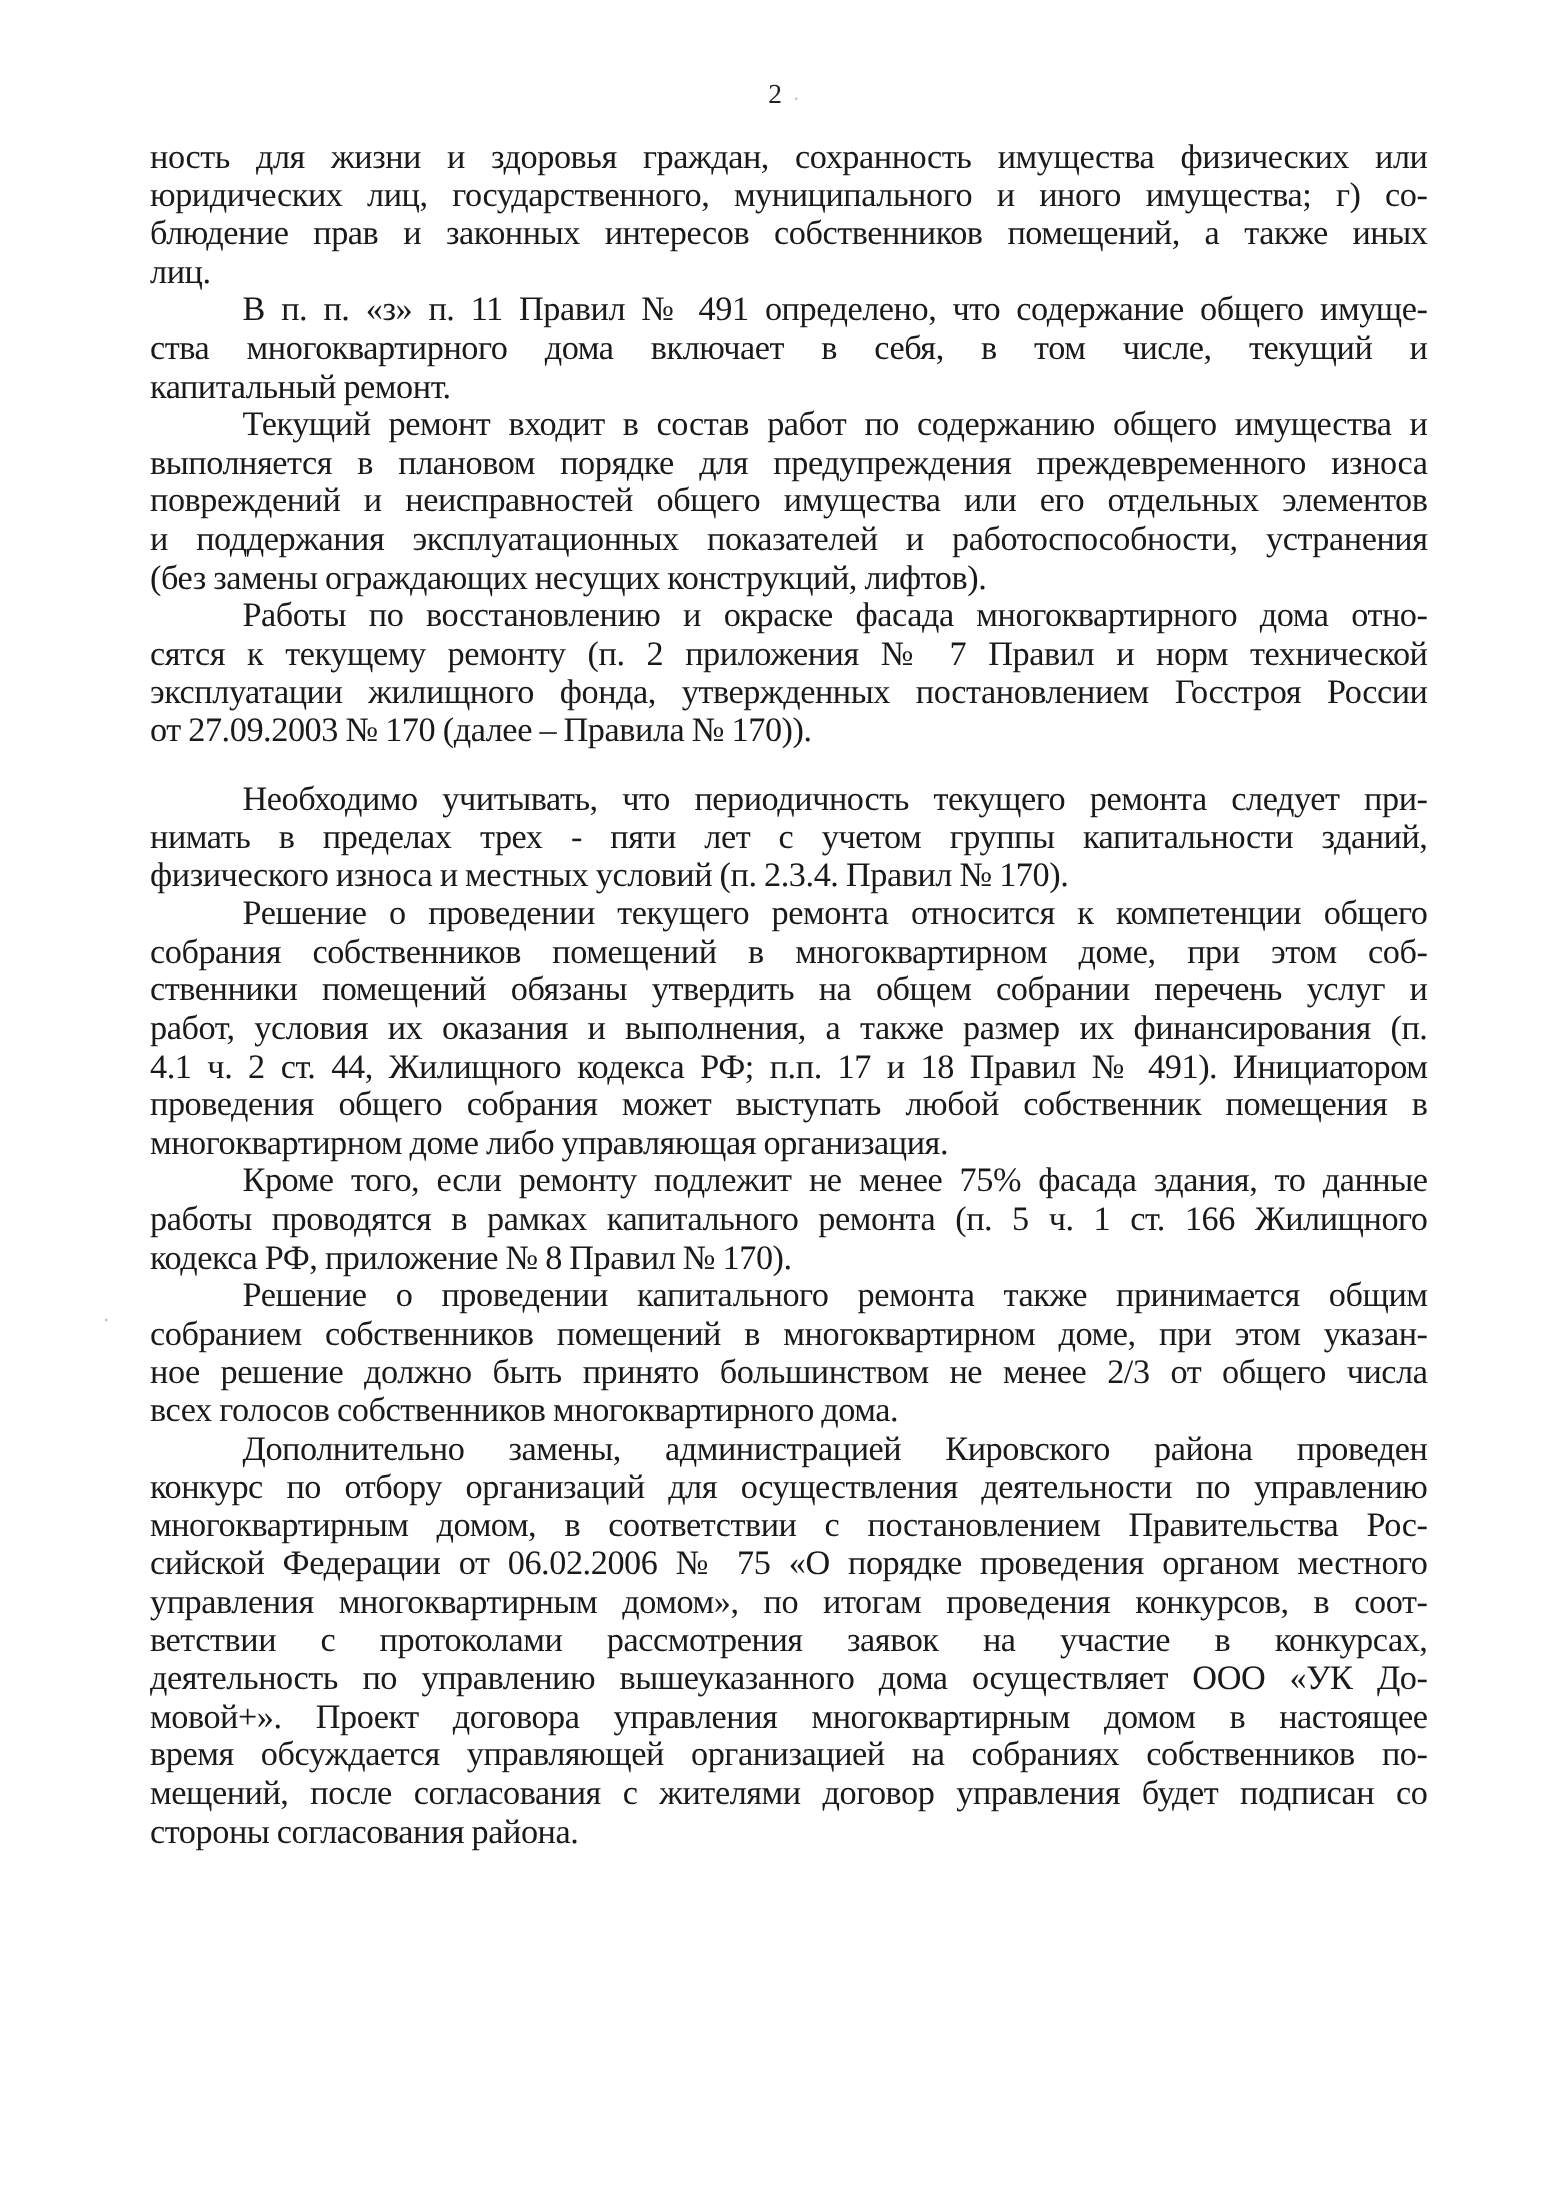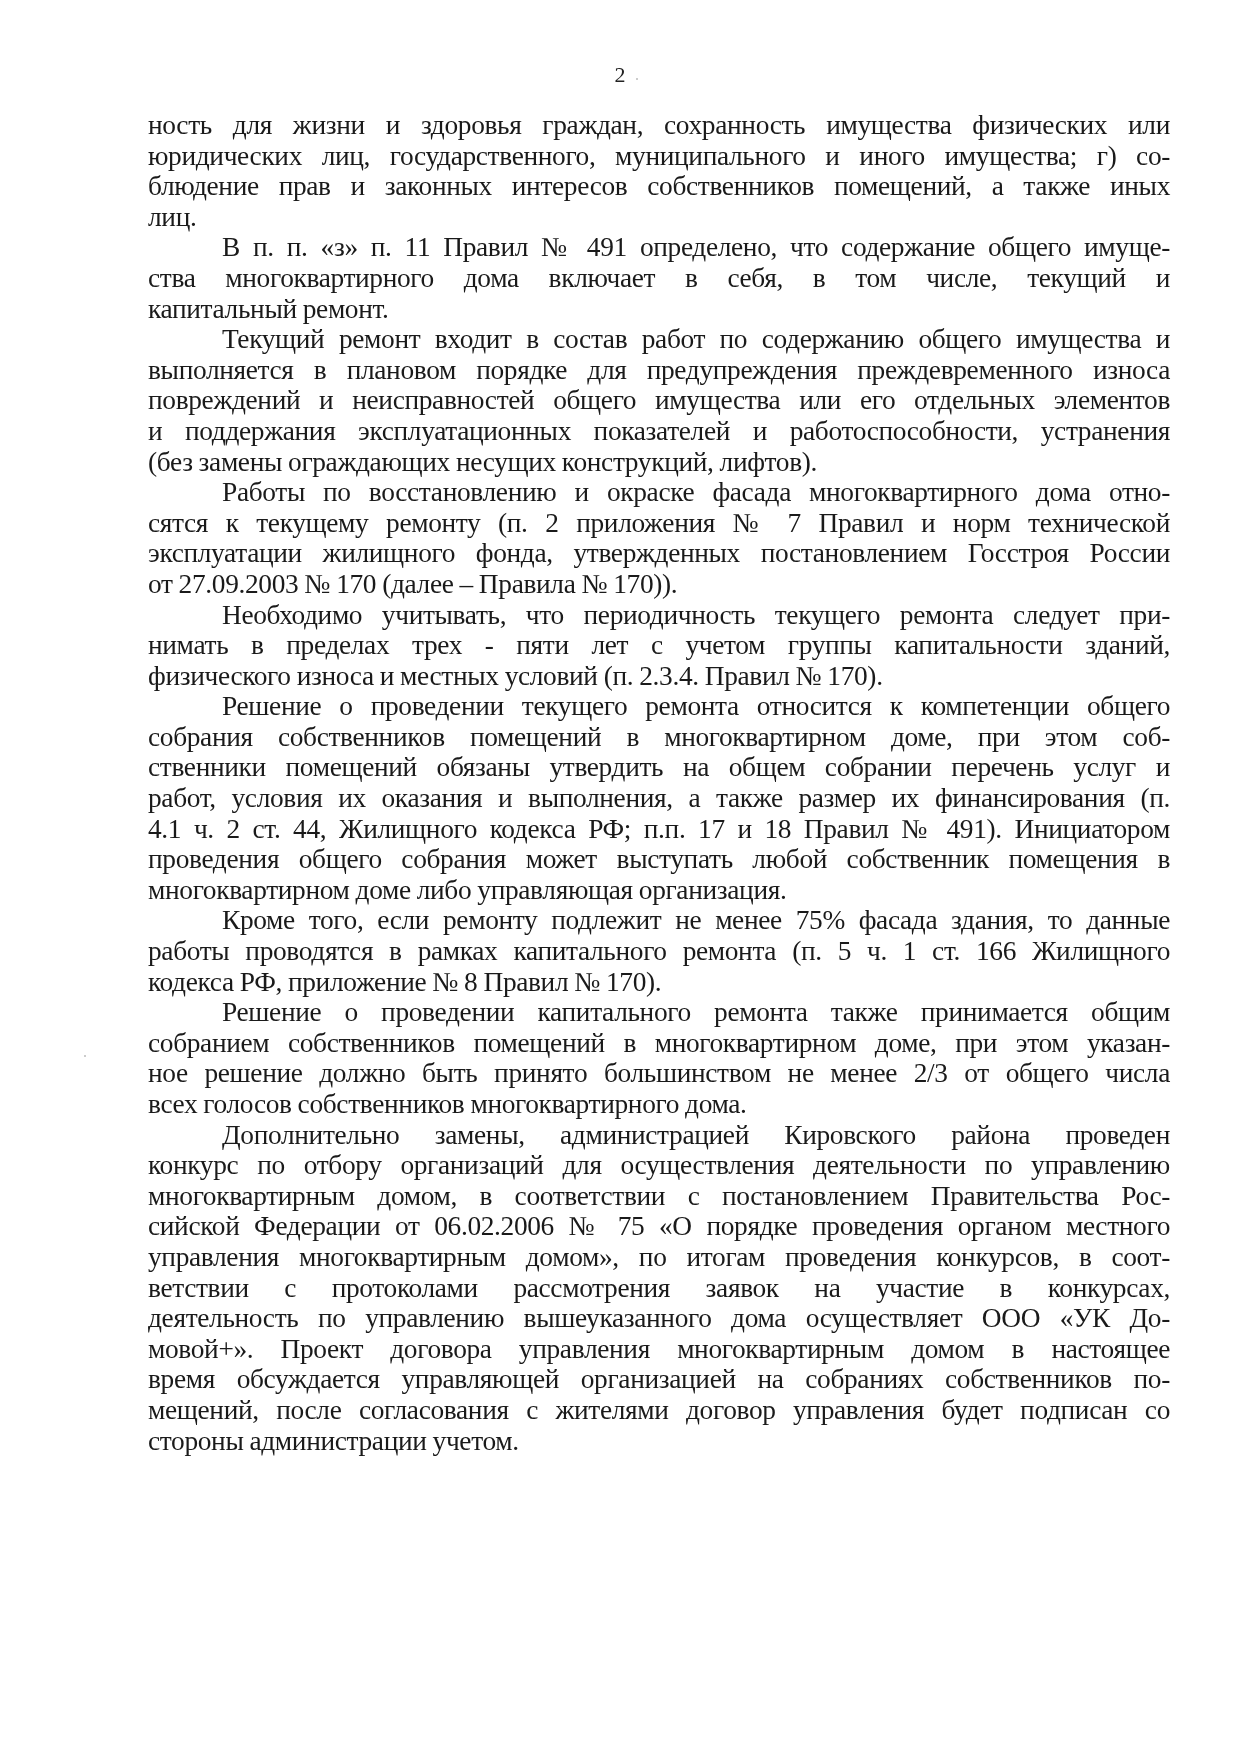--- a/index.html
+++ b/index.html
@@ -8,21 +8,21 @@
     position: absolute; left: 0; top: 0; width: 1240px; height: 1753px;
     background: #ffffff;
     font-family: "Liberation Serif", "DejaVu Serif", serif;
     color: #1a1a1a;
   }
   .page-number {
     position: absolute; top: 62px; left: 0; width: 1240px; text-align: center;
     font-size: 22px; color: #222;
   }
   .body-text {
-    position: absolute; left: 148px; top: 110px; width: 1022px;
+    position: absolute; left: 120px; top: 110px; width: 1022px;
     font-size: 27.4px; line-height: 30.6px;
     text-align: justify;
     letter-spacing: -0.35px;
     word-spacing: -0.5px;
   }
   .para { margin: 0; text-indent: 0; }
   .line { display: block; text-align: justify; text-align-last: justify; }
   .line.last { text-align-last: left; }
   .scan-mark { position: absolute; width: 2px; height: 2px; background: #bbb; border-radius: 1px; }
 </style>
@@ -51,21 +51,21 @@
         <span class="line">и поддержания эксплуатационных показателей и работоспособности, устранения</span>
         <span class="line last">(без замены ограждающих несущих конструкций, лифтов).</span>
       </div>
       <div class="para">
         <span class="line" style="padding-left: 74px;">Работы по восстановлению и окраске фасада многоквартирного дома отно-</span>
         <span class="line">сятся к текущему ремонту (п. 2 приложения № 7 Правил и норм технической</span>
         <span class="line">эксплуатации жилищного фонда, утвержденных постановлением Госстроя России</span>
         <span class="line last">от 27.09.2003 № 170 (далее – Правила № 170)).</span>
       </div>
       <div class="para">
-        <span class="line" style="padding-left: 74px;">Необходимо учитывать, что периодичность текущего ремонта следует при-</span>
+        <span class="line" style="padding-left: 74px; margin-top: 24px;">Необходимо учитывать, что периодичность текущего ремонта следует при-</span>
         <span class="line">нимать в пределах трех - пяти лет с учетом группы капитальности зданий,</span>
         <span class="line last">физического износа и местных условий (п. 2.3.4. Правил № 170).</span>
       </div>
       <div class="para">
         <span class="line" style="padding-left: 74px;">Решение о проведении текущего ремонта относится к компетенции общего</span>
         <span class="line">собрания собственников помещений в многоквартирном доме, при этом соб-</span>
         <span class="line">ственники помещений обязаны утвердить на общем собрании перечень услуг и</span>
         <span class="line">работ, условия их оказания и выполнения, а также размер их финансирования (п.</span>
         <span class="line">4.1 ч. 2 ст. 44, Жилищного кодекса РФ; п.п. 17 и 18 Правил № 491). Инициатором</span>
         <span class="line">проведения общего собрания может выступать любой собственник помещения в</span>
@@ -86,19 +86,19 @@
         <span class="line" style="padding-left: 74px;">Дополнительно замены, администрацией Кировского района проведен</span>
         <span class="line">конкурс по отбору организаций для осуществления деятельности по управлению</span>
         <span class="line">многоквартирным домом, в соответствии с постановлением Правительства Рос-</span>
         <span class="line">сийской Федерации от 06.02.2006 № 75 «О порядке проведения органом местного</span>
         <span class="line">управления многоквартирным домом», по итогам проведения конкурсов, в соот-</span>
         <span class="line">ветствии с протоколами рассмотрения заявок на участие в конкурсах,</span>
         <span class="line">деятельность по управлению вышеуказанного дома осуществляет ООО «УК До-</span>
         <span class="line">мовой+». Проект договора управления многоквартирным домом в настоящее</span>
         <span class="line">время обсуждается управляющей организацией на собраниях собственников по-</span>
         <span class="line">мещений, после согласования с жителями договор управления будет подписан со</span>
-        <span class="line last">стороны администрации учетом.</span>
+        <span class="line last">стороны согласования района.</span>
       </div>
     </div>
 
   <span class="scan-mark" style="left:636px; top:78px;"></span>
   <span class="scan-mark" style="left:84px; top:1055px;"></span>
 </div>
 
 </body></html>

